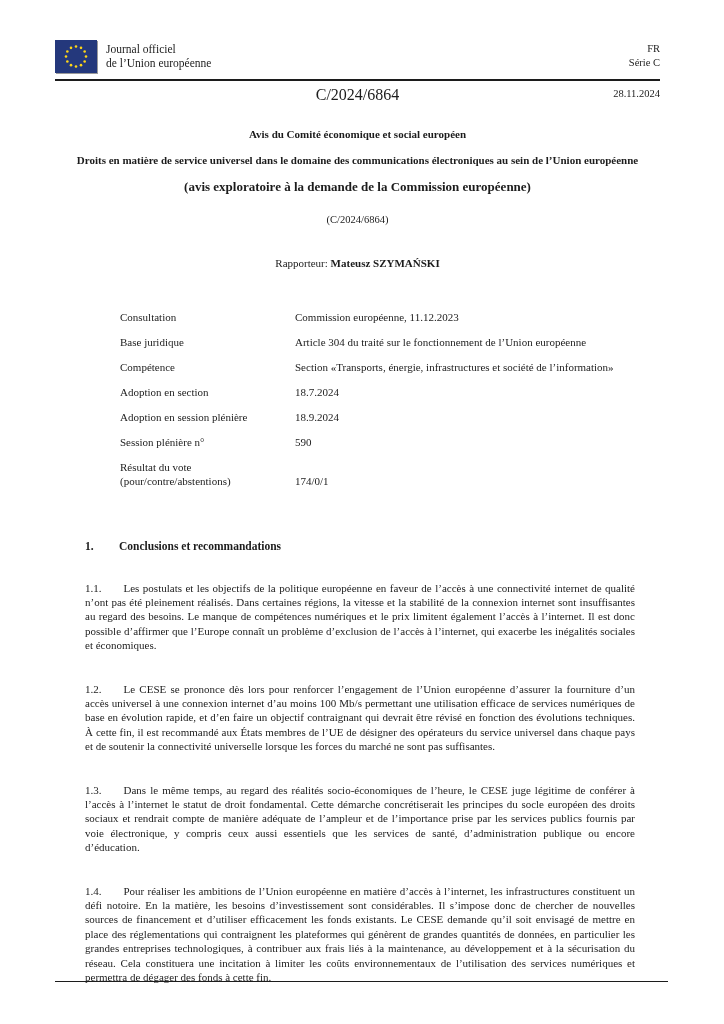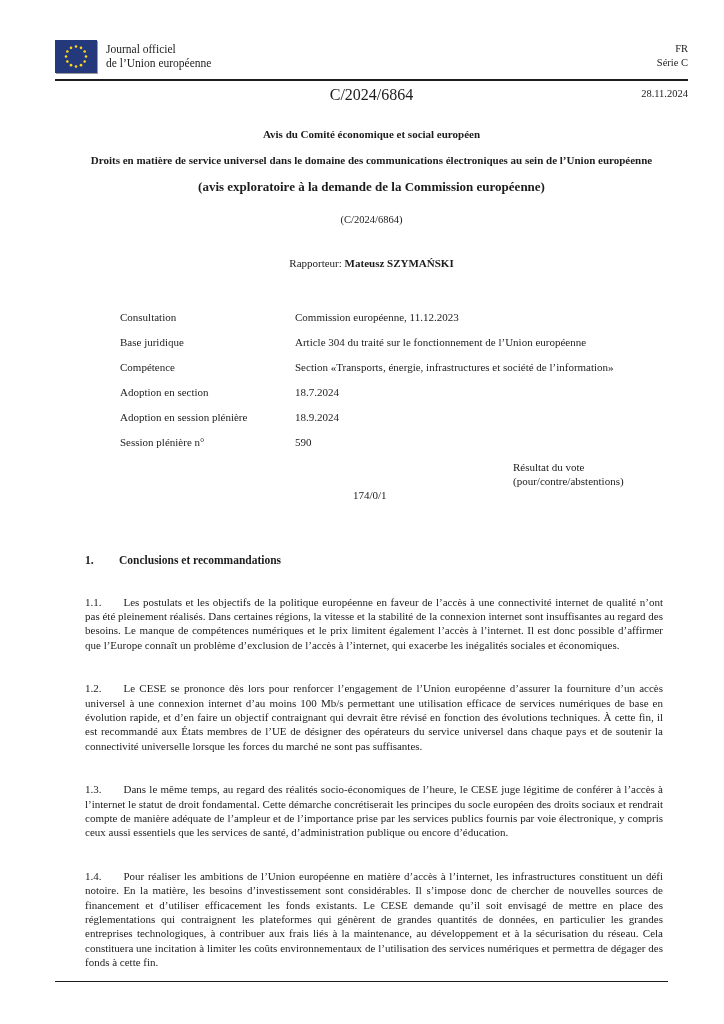--- a/index.html
+++ b/index.html
@@ -1,20 +1,20 @@
 <!DOCTYPE html>
 <html lang="fr"><head>
 <meta charset="utf-8">
 <style>
   html,body { margin:0; padding:0; background:#ffffff; }
   .page {
     position:relative;
     width:724px; height:1024px;
     box-sizing:border-box;
-    padding:40px 36px 0 55px;
+    padding:40px 64px 0 55px;
     background:#ffffff;
     color:#1c1c1c;
     font-family:"Liberation Serif", serif;
     overflow:hidden;
   }
   
   .masthead { display:flex; align-items:flex-start; }
   .flag { width:42px; height:33px; background:#24387c; flex:0 0 auto; box-shadow:1px 1px 0 #9a9a9a; }
   .journal-title { margin-left:9px; font-size:11.5px; line-height:14px; padding-top:2px; }
   .masthead-spacer { flex:1 1 auto; }
@@ -26,21 +26,21 @@
   
   .title-block { text-align:center; }
   .t-avis { font-weight:bold; font-size:11px; margin:20px 0 0 0; }
   .t-subject { font-weight:bold; font-size:11px; line-height:14.5px; margin:13px auto 0 auto; max-width:565px; }
   .t-exploratory { font-weight:bold; font-size:13px; margin:11px 0 0 0; }
   .t-ref { font-size:10.5px; margin:19px 0 0 0; }
   .t-rapporteur { font-size:11px; margin:32px 0 0 0; }
   
   .meta-table { margin:41px 0 0 65px; font-size:11px; line-height:14px; }
   .meta-row { display:flex; align-items:flex-start; margin-bottom:11px; }
-  .meta-row.align-end { align-items:flex-end;flex-direction:column; }
+  .meta-row.align-end { align-items:flex-end; }
   .meta-label { width:175px; flex:0 0 auto; }
   .meta-value { width:335px; }
   
   .section-body { margin:52px 25px 0 30px; }
   .section-heading { font-weight:bold; font-size:11.5px; margin:0; }
   .section-heading .snum { display:inline-block; width:34px; }
   .para { font-size:11px; line-height:14.4px; text-align:justify; margin:29px 0 0 0; }
   .para .pnum { margin-right:22px; }
   
   .footer { position:absolute; left:55px; right:56px; top:981px; }

